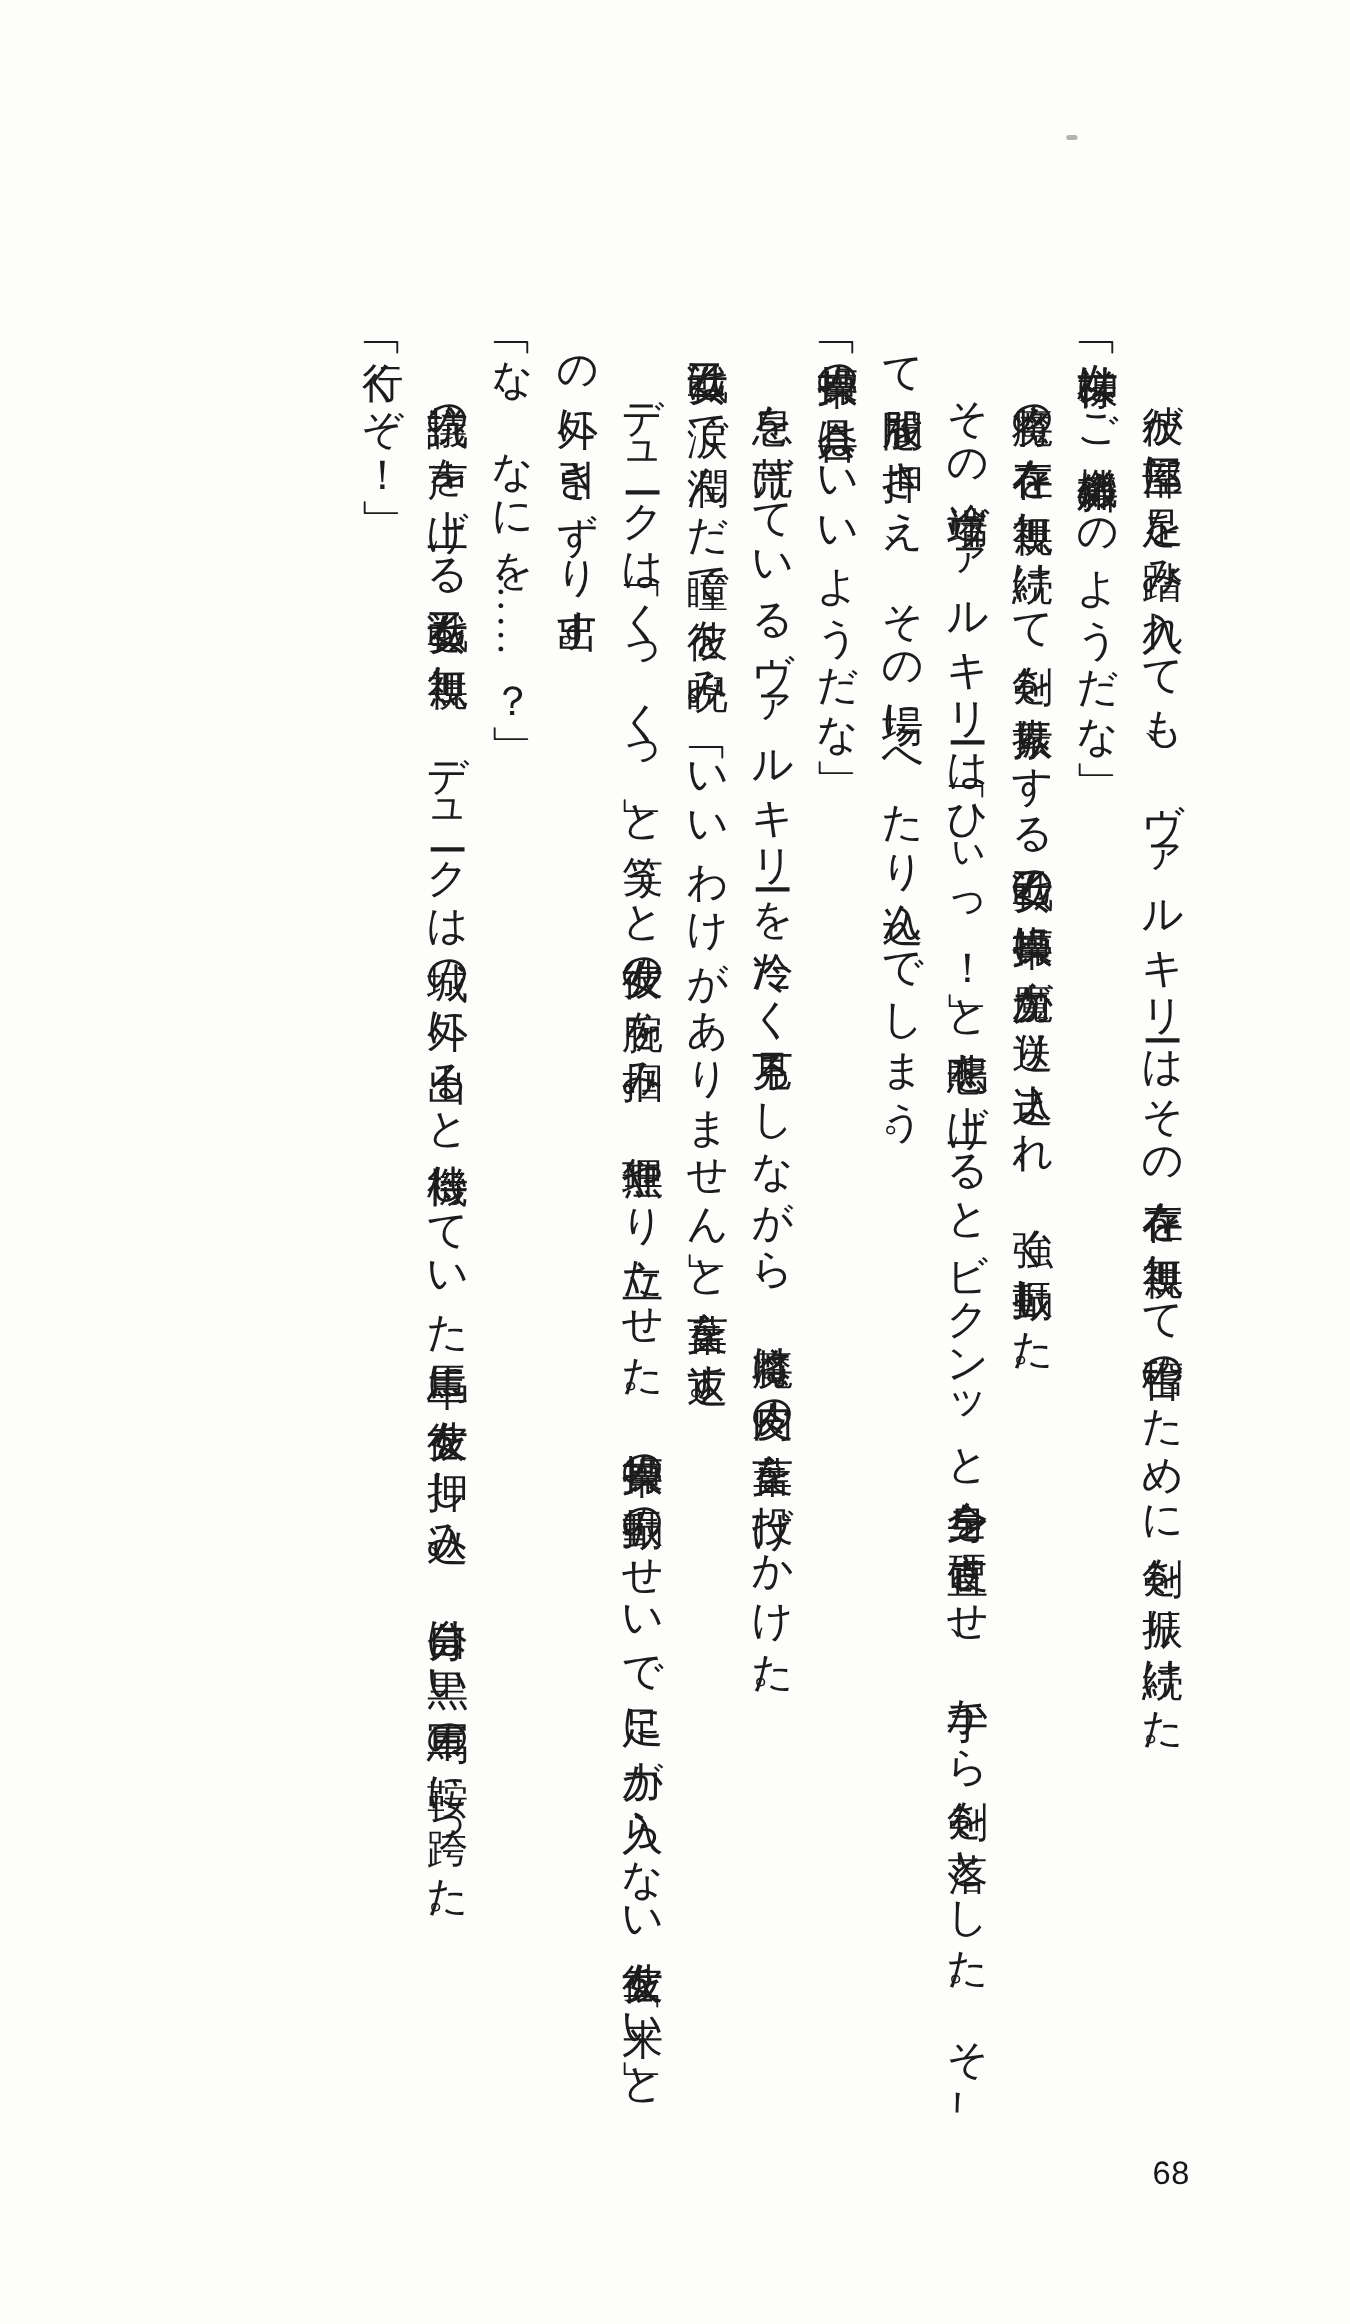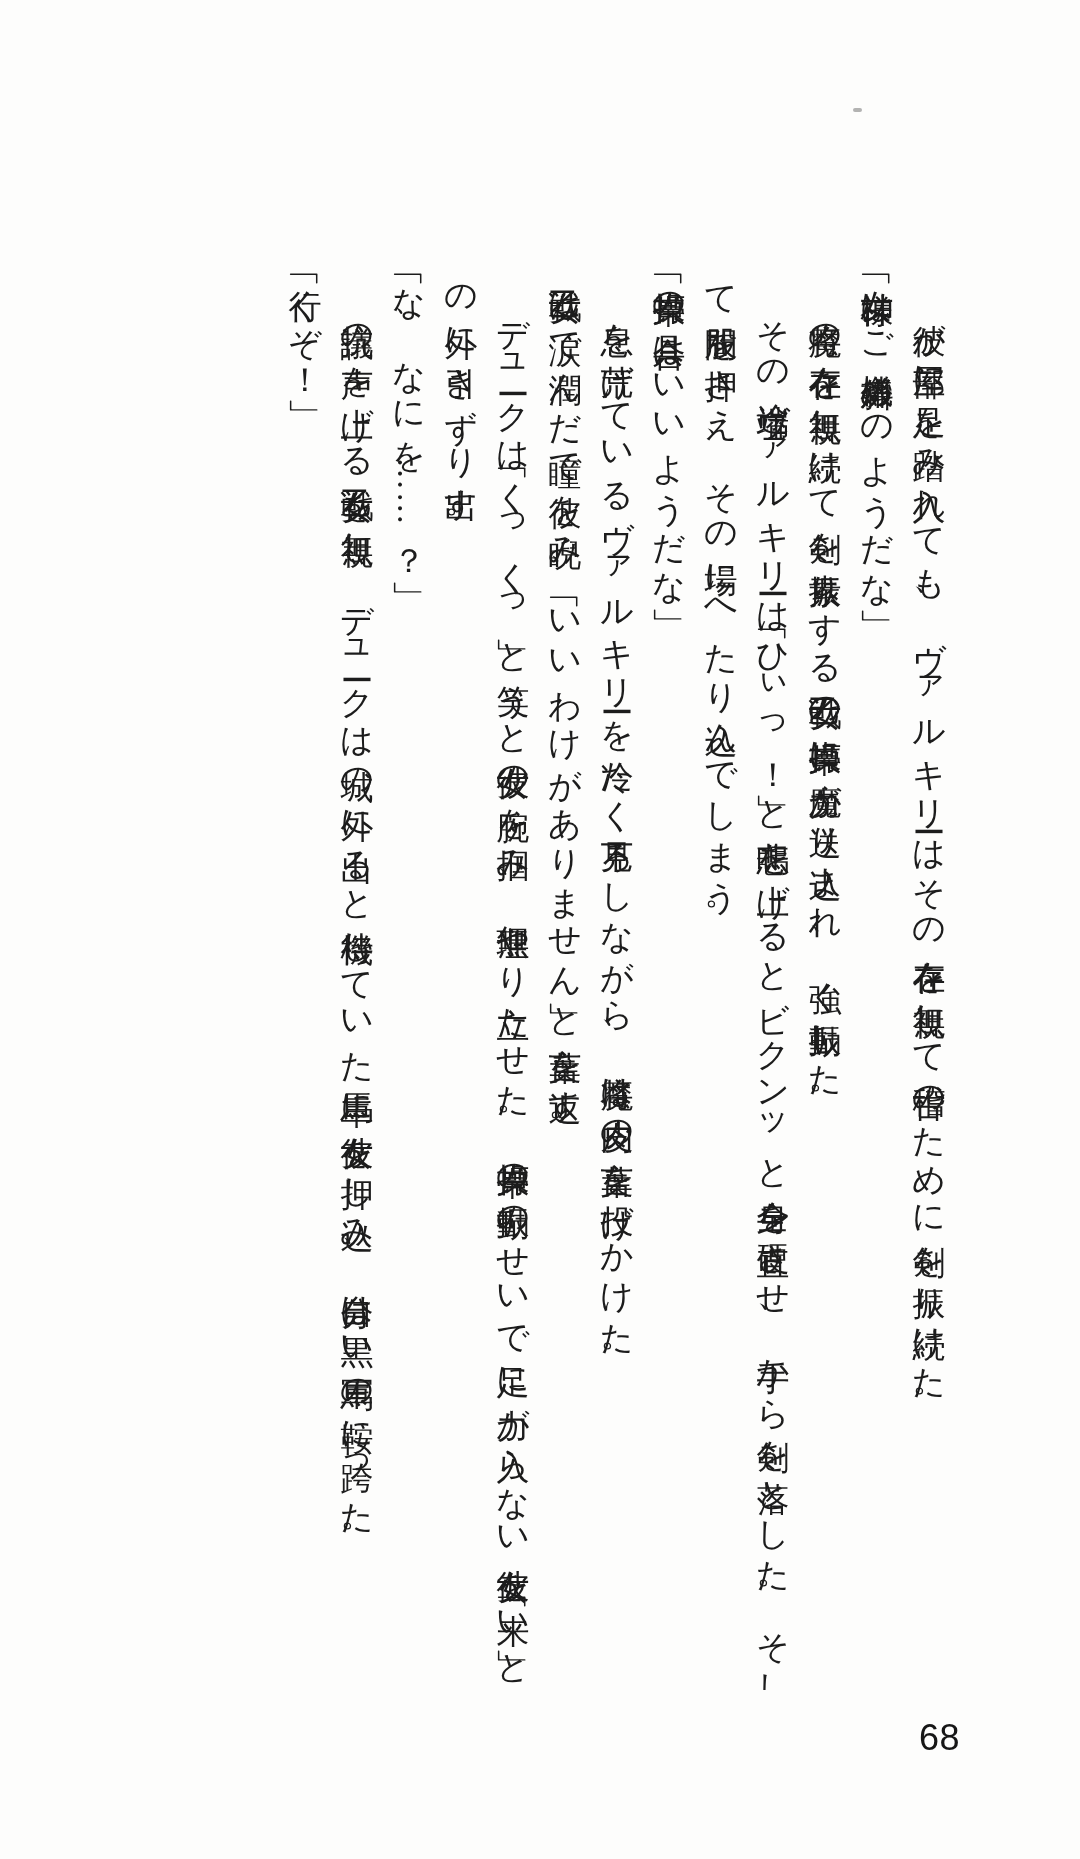--- a/index.html
+++ b/index.html
@@ -36,21 +36,21 @@
   .text-block p.para.indent {
     text-indent: 35px;
   }
   .page-number {
     position: absolute;
     left: 919px;
     top: 1724px;
     width: 36px;
     color: #161616;
     font-family: "Liberation Sans", "DejaVu Sans", sans-serif;
-    font-size: 36px;
+    font-size: 26px;
     line-height: 28px;
     letter-spacing: 0.5px;
     text-align: center;
   }
   .scan-artifact {
     position: absolute;
     left: 853px;
     top: 108px;
     width: 9px;
     height: 4px;

